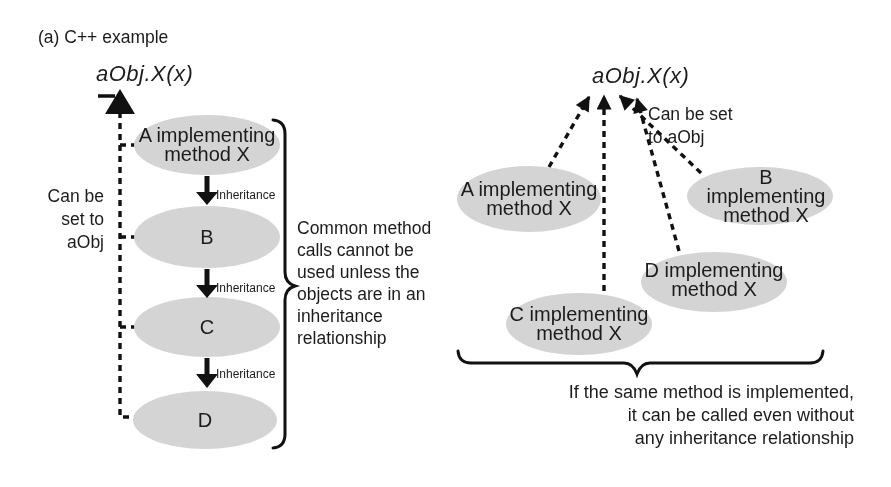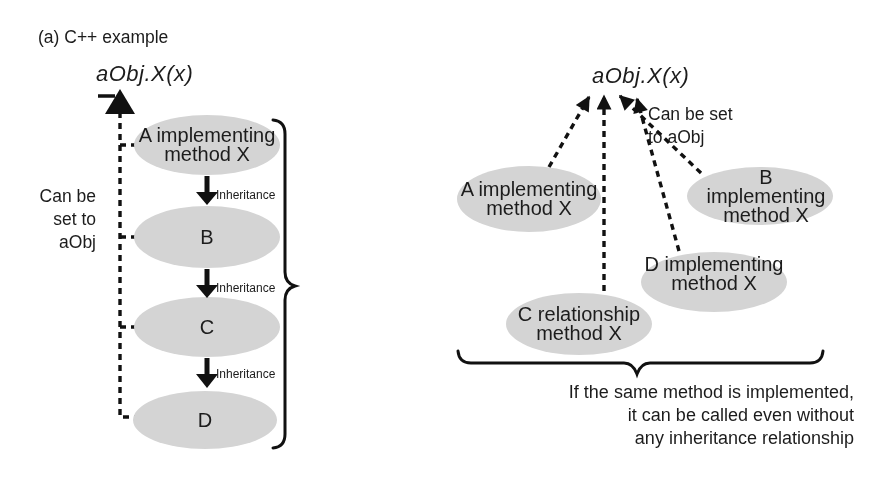--- a/index.html
+++ b/index.html
@@ -79,47 +79,53 @@
       <line x1="679" y1="251" x2="637" y2="99" stroke="#111" stroke-width="3.4" stroke-dasharray="6 5" marker-end="url(#ah)"></line>
 
       <path d="M458,351 Q459,363 471,363 L624,363 Q633,363 637,374 Q641,363 650,363 L810,363 Q822,363 823,351" fill="none" stroke="#111" stroke-width="3" stroke-linecap="round"></path>
     </g>
   </svg>
 
   <div class="txt panel-title" style="left:38px;top:27px;">(a) C++ example</div>
 
   <div class="txt call-label" style="left:96px;top:61px;">aObj.X(x)</div>
 
-  <div class="txt side-note right-align" style="left:8px;top:185px;width:88px;">Can be
+  <div class="txt side-note right-align" style="left:16px;top:185px;width:88px;">Can be
 set to
 aObj</div>
 
   <div class="node-label" style="left:207px;top:145px;">A implementing
 method X</div>
   <div class="node-label big" style="left:207px;top:237px;">B</div>
   <div class="node-label big" style="left:207px;top:327px;">C</div>
   <div class="node-label big" style="left:205px;top:420px;">D</div>
 
   <div class="edge-label" style="left:216px;top:188px;">Inheritance</div>
   <div class="edge-label" style="left:216px;top:281px;">Inheritance</div>
   <div class="edge-label" style="left:216px;top:367px;">Inheritance</div>
 
+  <div class="txt annotation-a" style="left:297px;top:217px;">Common method
+calls cannot be
+used unless the
+objects are in an
+inheritance
+relationship</div>
 
 
   <div class="txt call-label" style="left:592px;top:63px;">aObj.X(x)</div>
 
   <div class="txt side-note" style="left:648px;top:103px;">Can be set
 to aObj</div>
 
   <div class="node-label" style="left:529px;top:199px;">A implementing
 method X</div>
   <div class="node-label" style="left:760px;top:196px;margin-left:6px;">B implementing
 method X</div>
-  <div class="node-label" style="left:579px;top:324px;">C relationship
+  <div class="node-label" style="left:579px;top:324px;">C implementing
 method X</div>
-  <div class="node-label" style="left:714px;top:274px;">D implementing
+  <div class="node-label" style="left:714px;top:280px;">D implementing
 method X</div>
 
   <div class="txt annotation-b" style="left:420px;top:381px;">If the same method is implemented,
 it can be called even without
 any inheritance relationship</div>
 
 </div>
 
 </body></html>

